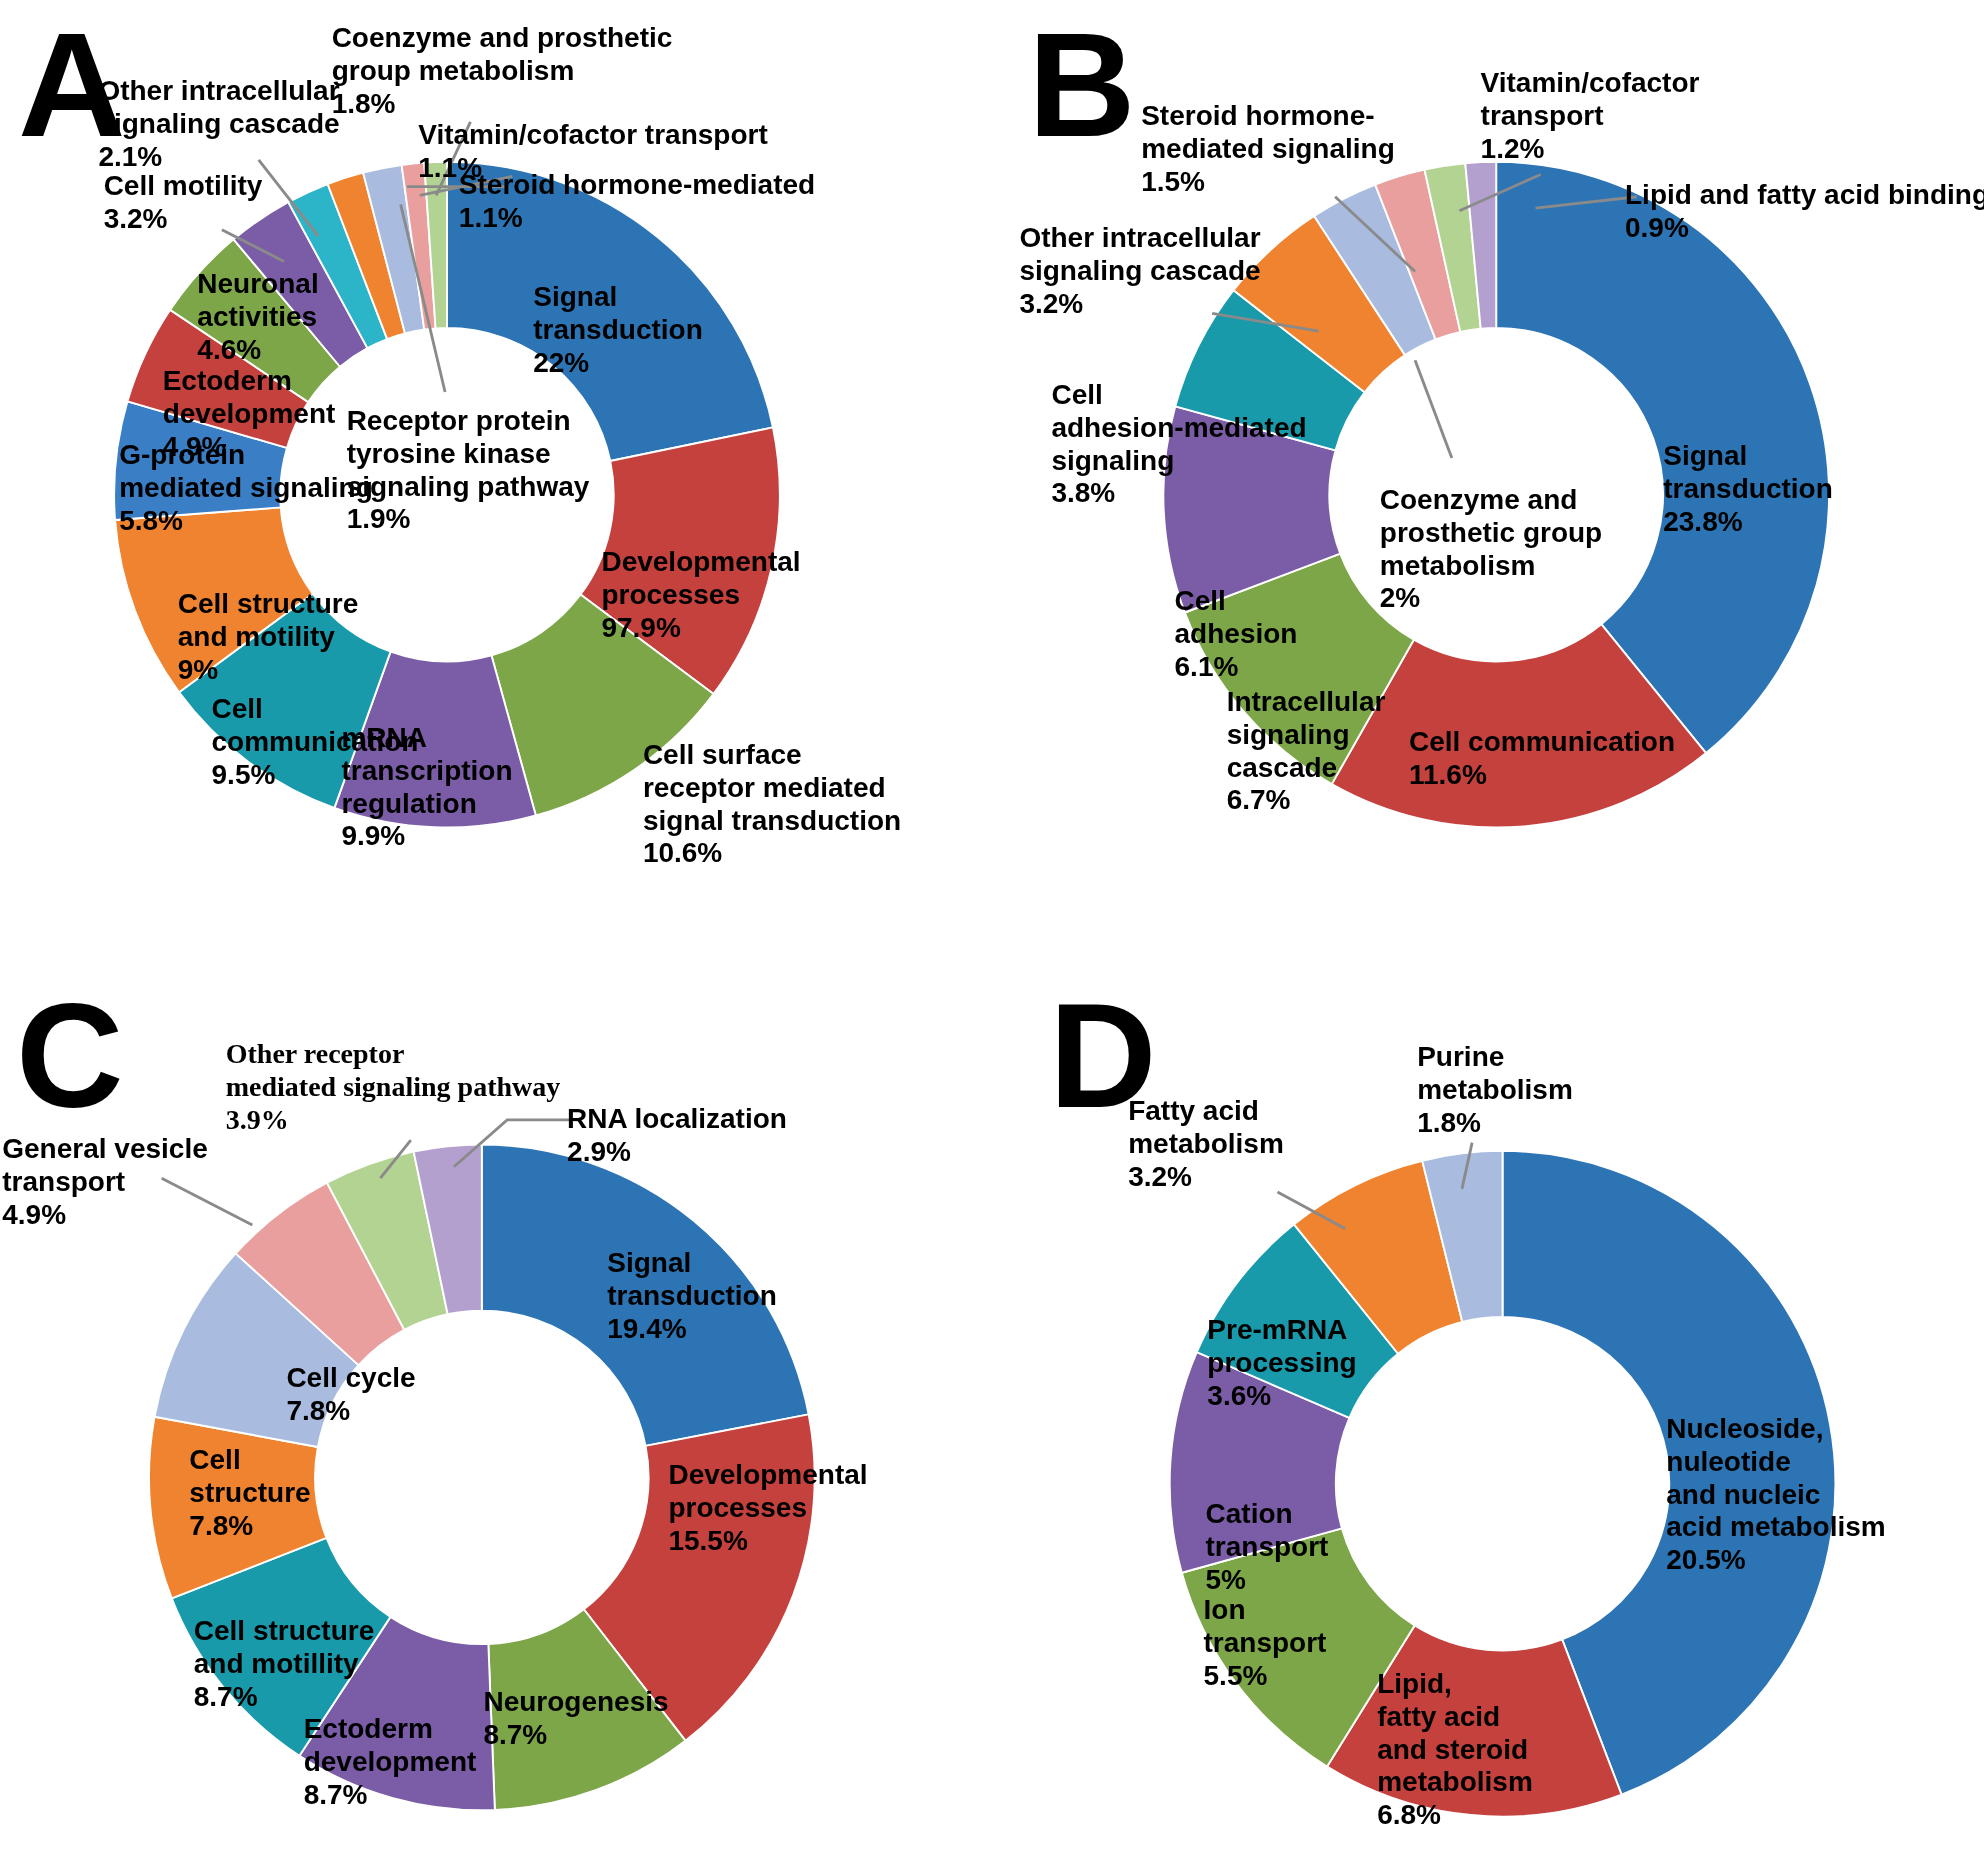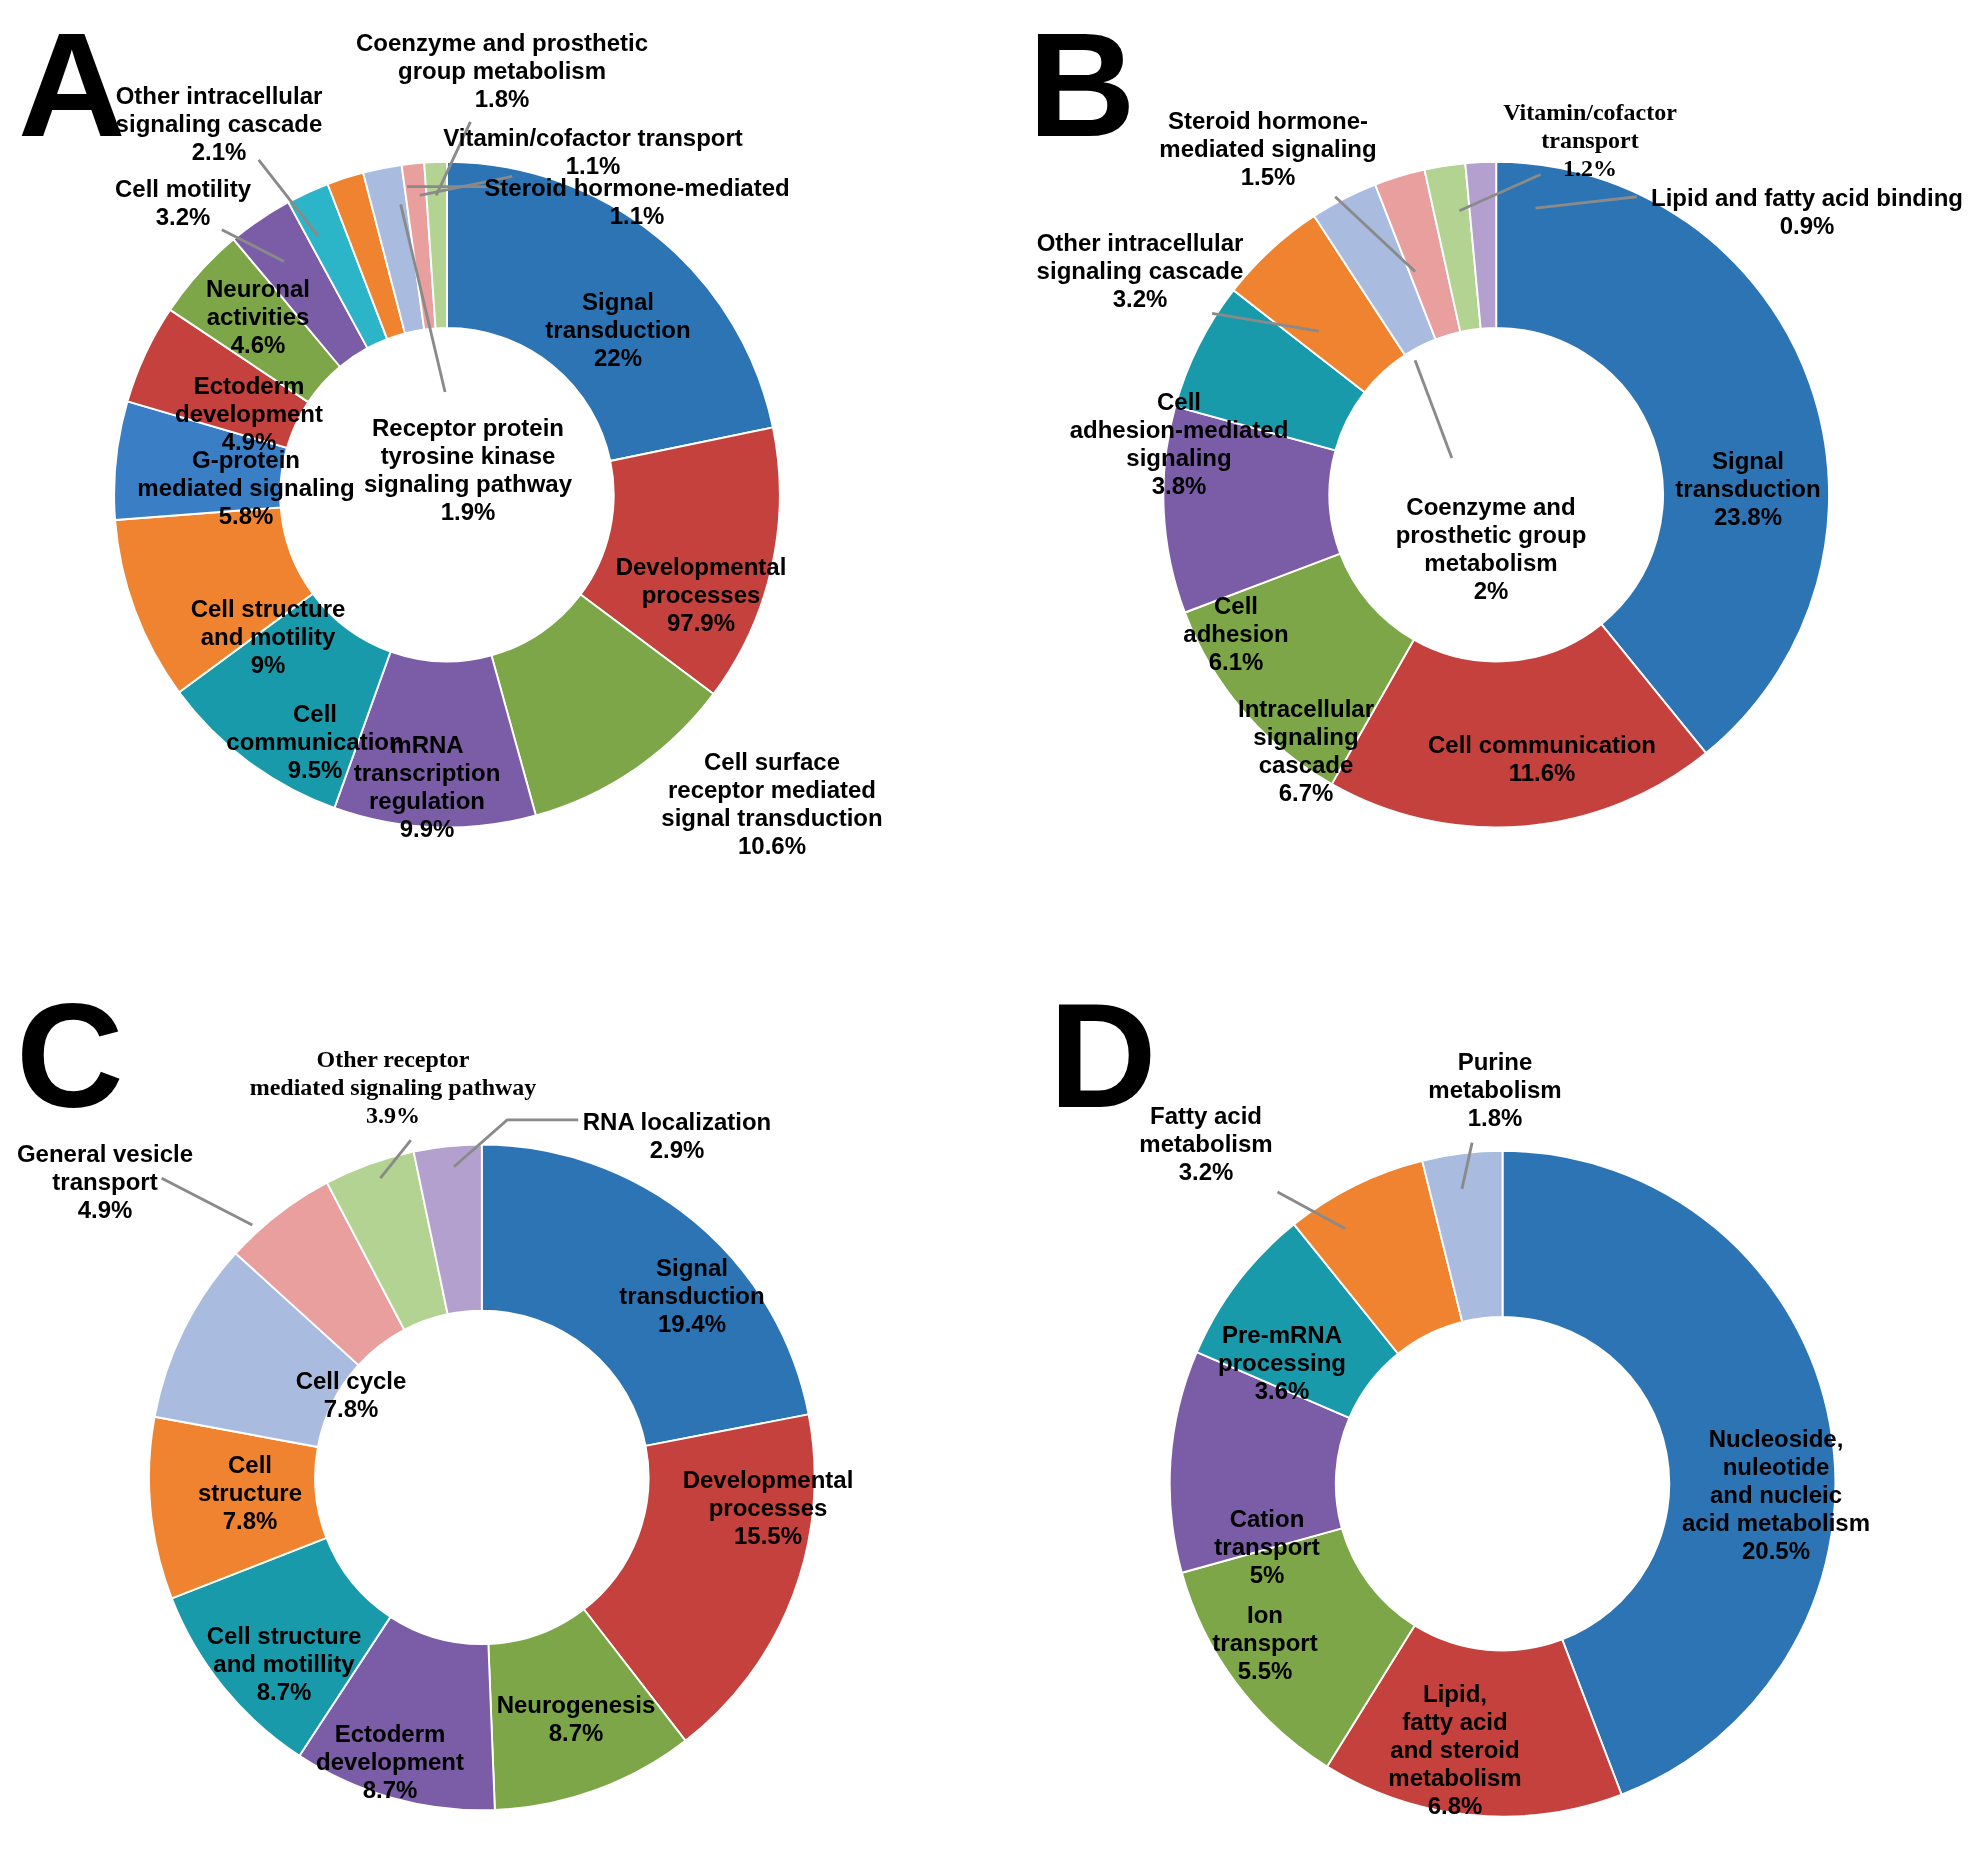--- a/index.html
+++ b/index.html
@@ -4,21 +4,21 @@
 <style>
   html,body{margin:0;padding:0}
   body{
     width:1985px;height:1851px;background:#ffffff;position:relative;overflow:hidden;
     font-family:"Liberation Sans",sans-serif;
   }
   #figure-root{position:absolute;left:0;top:0;width:1985px;height:1851px}
   #chart-svg{position:absolute;left:0;top:0}
   .lbl{
     position:absolute;transform:translate(-50%,-50%);
-    text-align:center;font-weight:700;font-size:24px;line-height:1.17;
+    text-align:left;font-weight:700;font-size:28px;line-height:1.17;
     color:#000;white-space:nowrap;
   }
   .panel-letter{
     position:absolute;font-weight:700;font-size:149px;line-height:1;color:#000;
   }
 </style>
 </head>
 <body>
 
 <div id="figure-root">
@@ -194,21 +194,21 @@
         <div>Coenzyme and</div>
         <div>prosthetic group</div>
         <div>metabolism</div>
         <div>2%</div>
       </div>
       <div class="lbl" style="left: 1268px; top: 149px;">
         <div>Steroid hormone-</div>
         <div>mediated signaling</div>
         <div>1.5%</div>
       </div>
-      <div class="lbl" style="left: 1590px; top: 140px; font-family: Liberation Serif, serif;">
+      <div class="lbl" style="left: 1590px; top: 116px;">
         <div>Vitamin/cofactor</div>
         <div>transport</div>
         <div>1.2%</div>
       </div>
       <div class="lbl" style="left: 1807px; top: 212px;">
         <div>Lipid and fatty acid binding</div>
         <div>0.9%</div>
       </div>
       <div class="panel-letter" style="left: 1028px; top: 9.5px;">B</div>
       <div class="lbl" style="left: 692px; top: 1296px;">

